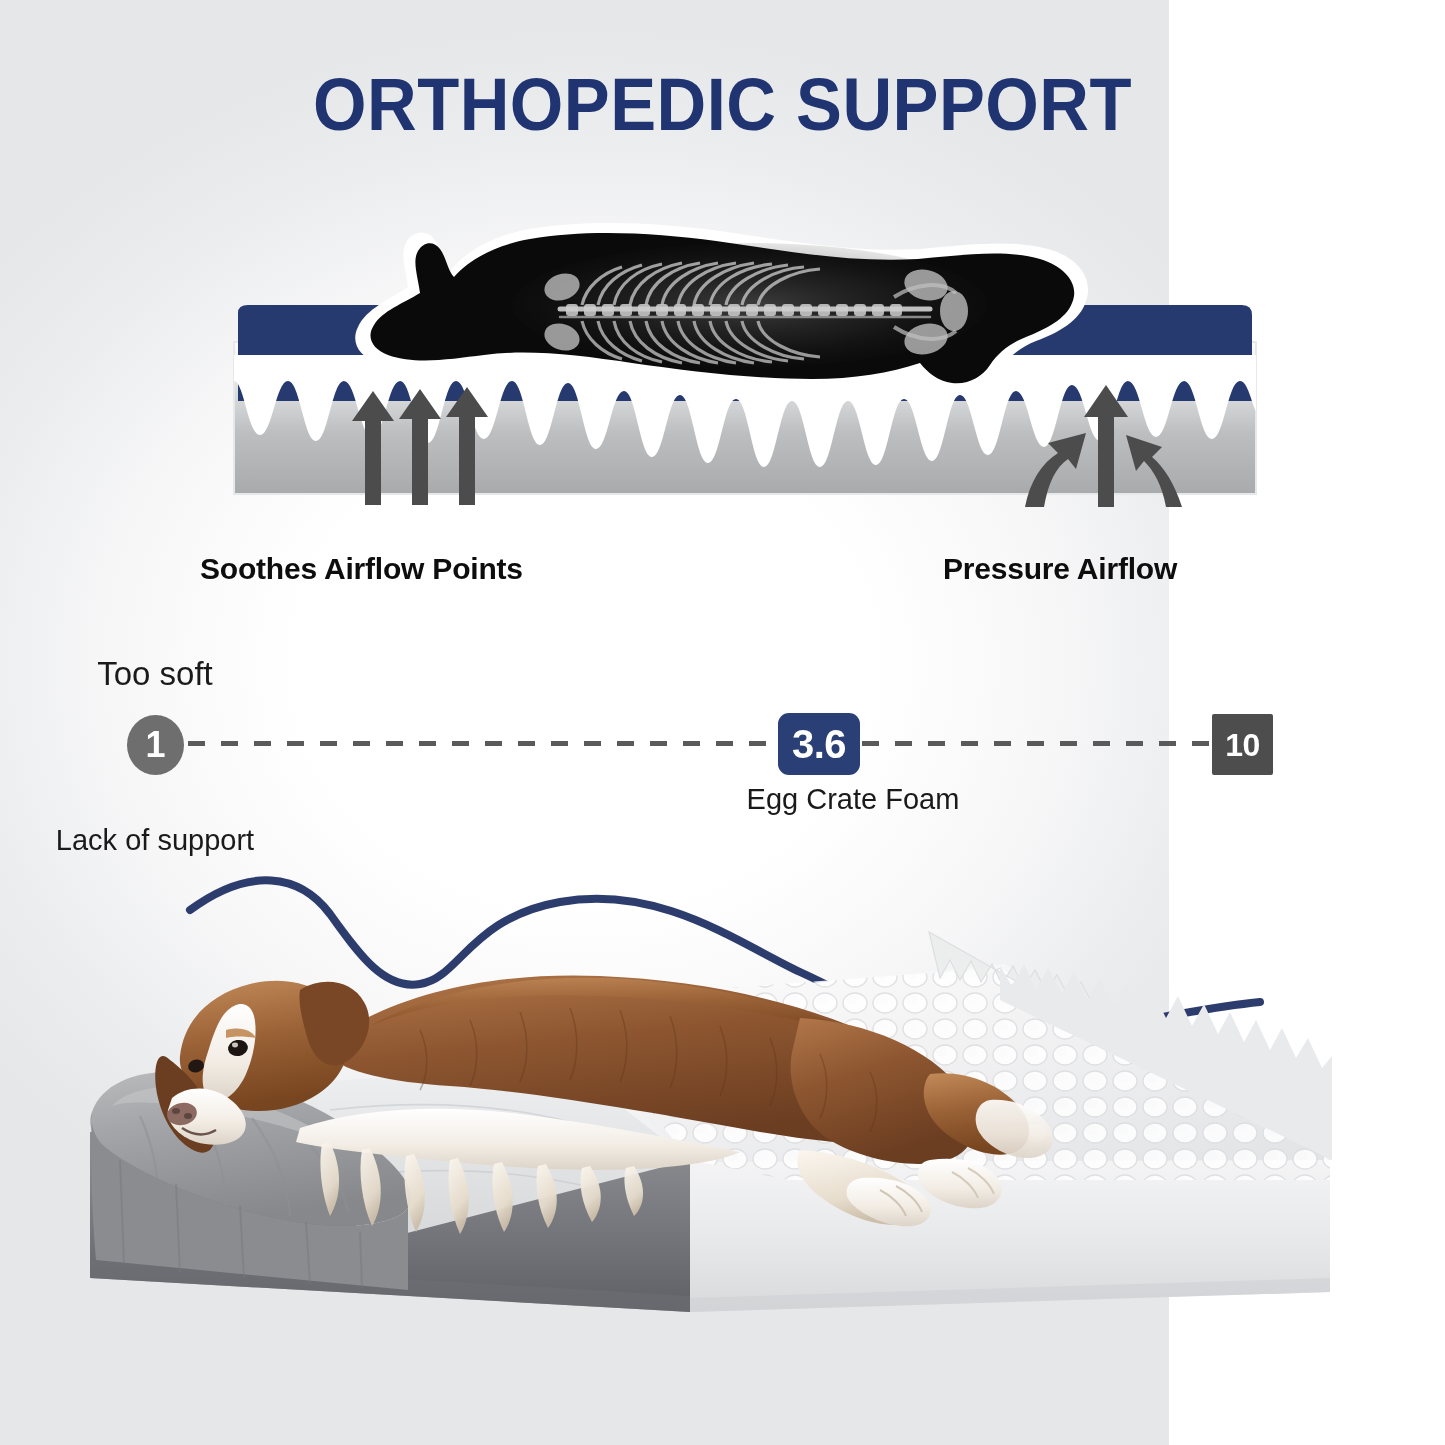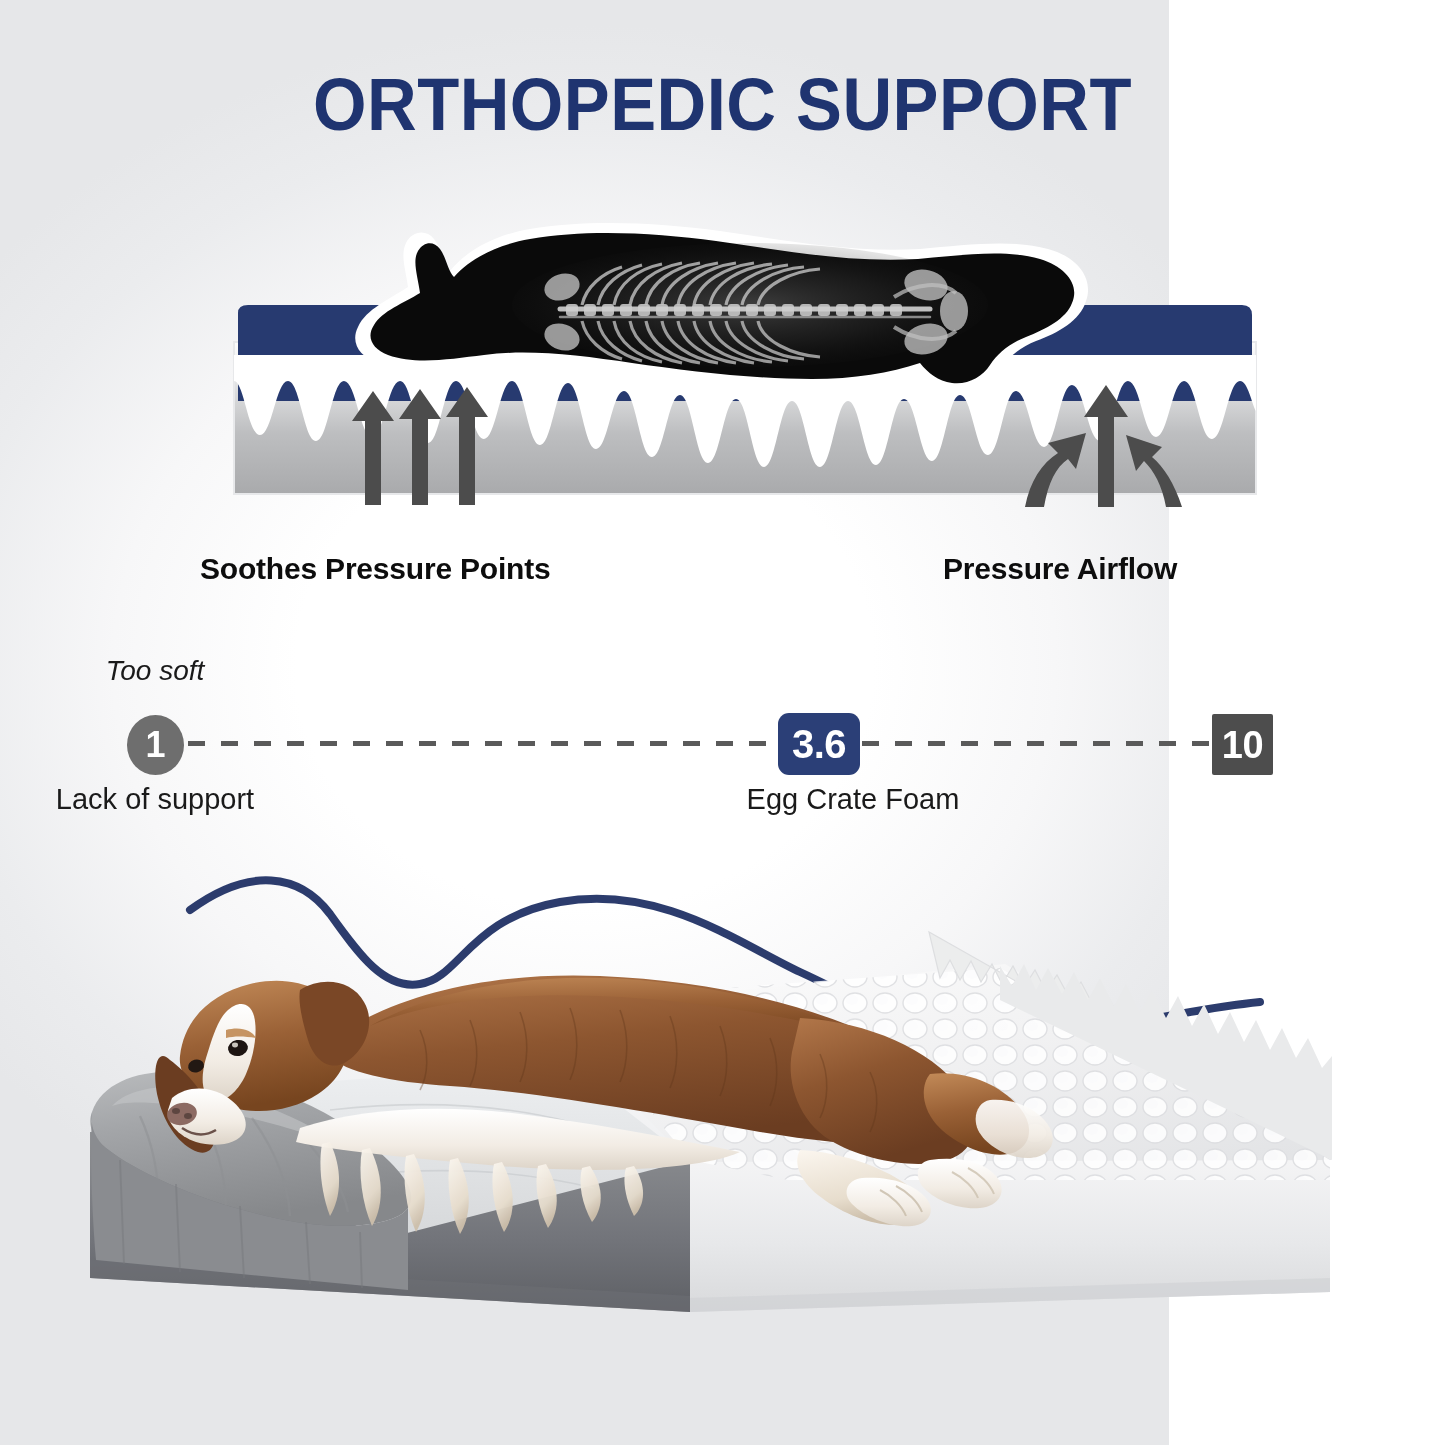--- a/index.html
+++ b/index.html
@@ -47,33 +47,32 @@
   }
   #callout-pressure{ left:200px; top:552px; }
   #callout-airflow{ left:943px; top:552px; }
 
   
   #scale{
     position:absolute; left:0; top:655px; width:1445px; height:175px;
   }
   .scale-top-label{
     position:absolute; top:0px;
-    font-size:28px; color:#1a1a1a; white-space:nowrap;
+    font-size:33px; color:#1a1a1a; white-space:nowrap;
     text-align:center;
-    font-style:italic;
   }
   .scale-bot-label{
     position:absolute; top:128px;
     font-size:29px; color:#1a1a1a; white-space:nowrap;
     text-align:center;
   }
   #lbl-too-soft{ left:35px; width:240px; }
   #lbl-moderate{ left:640px; width:360px; }
   #lbl-too-hard{ left:1115px; width:260px; }
-  #lbl-lack{ left:35px; width:240px; }
+  #lbl-lack{ left:35px; width:240px;margin-top:41px; }
   #lbl-egg{ left:673px; width:360px; }
   #lbl-unable{ left:1085px; width:360px; }
 
   
   .track{
     position:absolute; top:86px; height:5px;
     background-image:linear-gradient(to right,#5a5a5a 0 52%, rgba(0,0,0,0) 52% 100%);
     background-size:33px 5px;
     background-repeat:repeat-x;
   }
@@ -95,21 +94,21 @@
     background:#2b3f77;
     color:#fff; font-size:40px; font-weight:bold;
     display:flex; align-items:center; justify-content:center;
     line-height:1;
     letter-spacing:-0.5px;
   }
   #badge-10{
     position:absolute; left:1212px; top:714px;
     width:61px; height:61px; border-radius:2px;
     background:#4d4d4d;
-    color:#fff; font-size:38px; font-weight:bold;
+    color:#fff; font-size:32px; font-weight:bold;
     display:flex; align-items:center; justify-content:center;
     line-height:1;
     letter-spacing:-0.5px;
   }
 
   
   #photo{
     position:absolute; left:0px; top:860px; width:1445px; height:585px;
   }
   #photo svg{ display:block; width:1445px; height:585px; }
@@ -328,21 +327,21 @@
                  C 826 262 818 278 814 302 Z"></path>
 
         <path d="M 868 302 L 868 212 L 854 212 L 876 180 L 898 212 L 884 212 L 884 302 Z"></path>
 
         <path d="M 952 302 C 944 278 934 262 922 252 L 932 242 L 896 230 L 906 266 L 914 256
                  C 924 266 932 280 936 302 Z"></path>
       </g>
     </svg>
   </div>
 
-  <div class="callout" id="callout-pressure">Soothes Pressure Points</div>
+  <div class="callout" id="callout-pressure">Soothes Airflow Points</div>
   <div class="callout" id="callout-airflow">Pressure Airflow</div>
 
   <div id="scale">
     <div class="scale-top-label" id="lbl-too-soft">Too soft</div>
 
     <div class="track" id="track-a"></div>
     <div class="track" id="track-b"></div>
 
     <div class="scale-bot-label" id="lbl-lack">Lack of support</div>
     <div class="scale-bot-label" id="lbl-egg">Egg Crate Foam</div>

